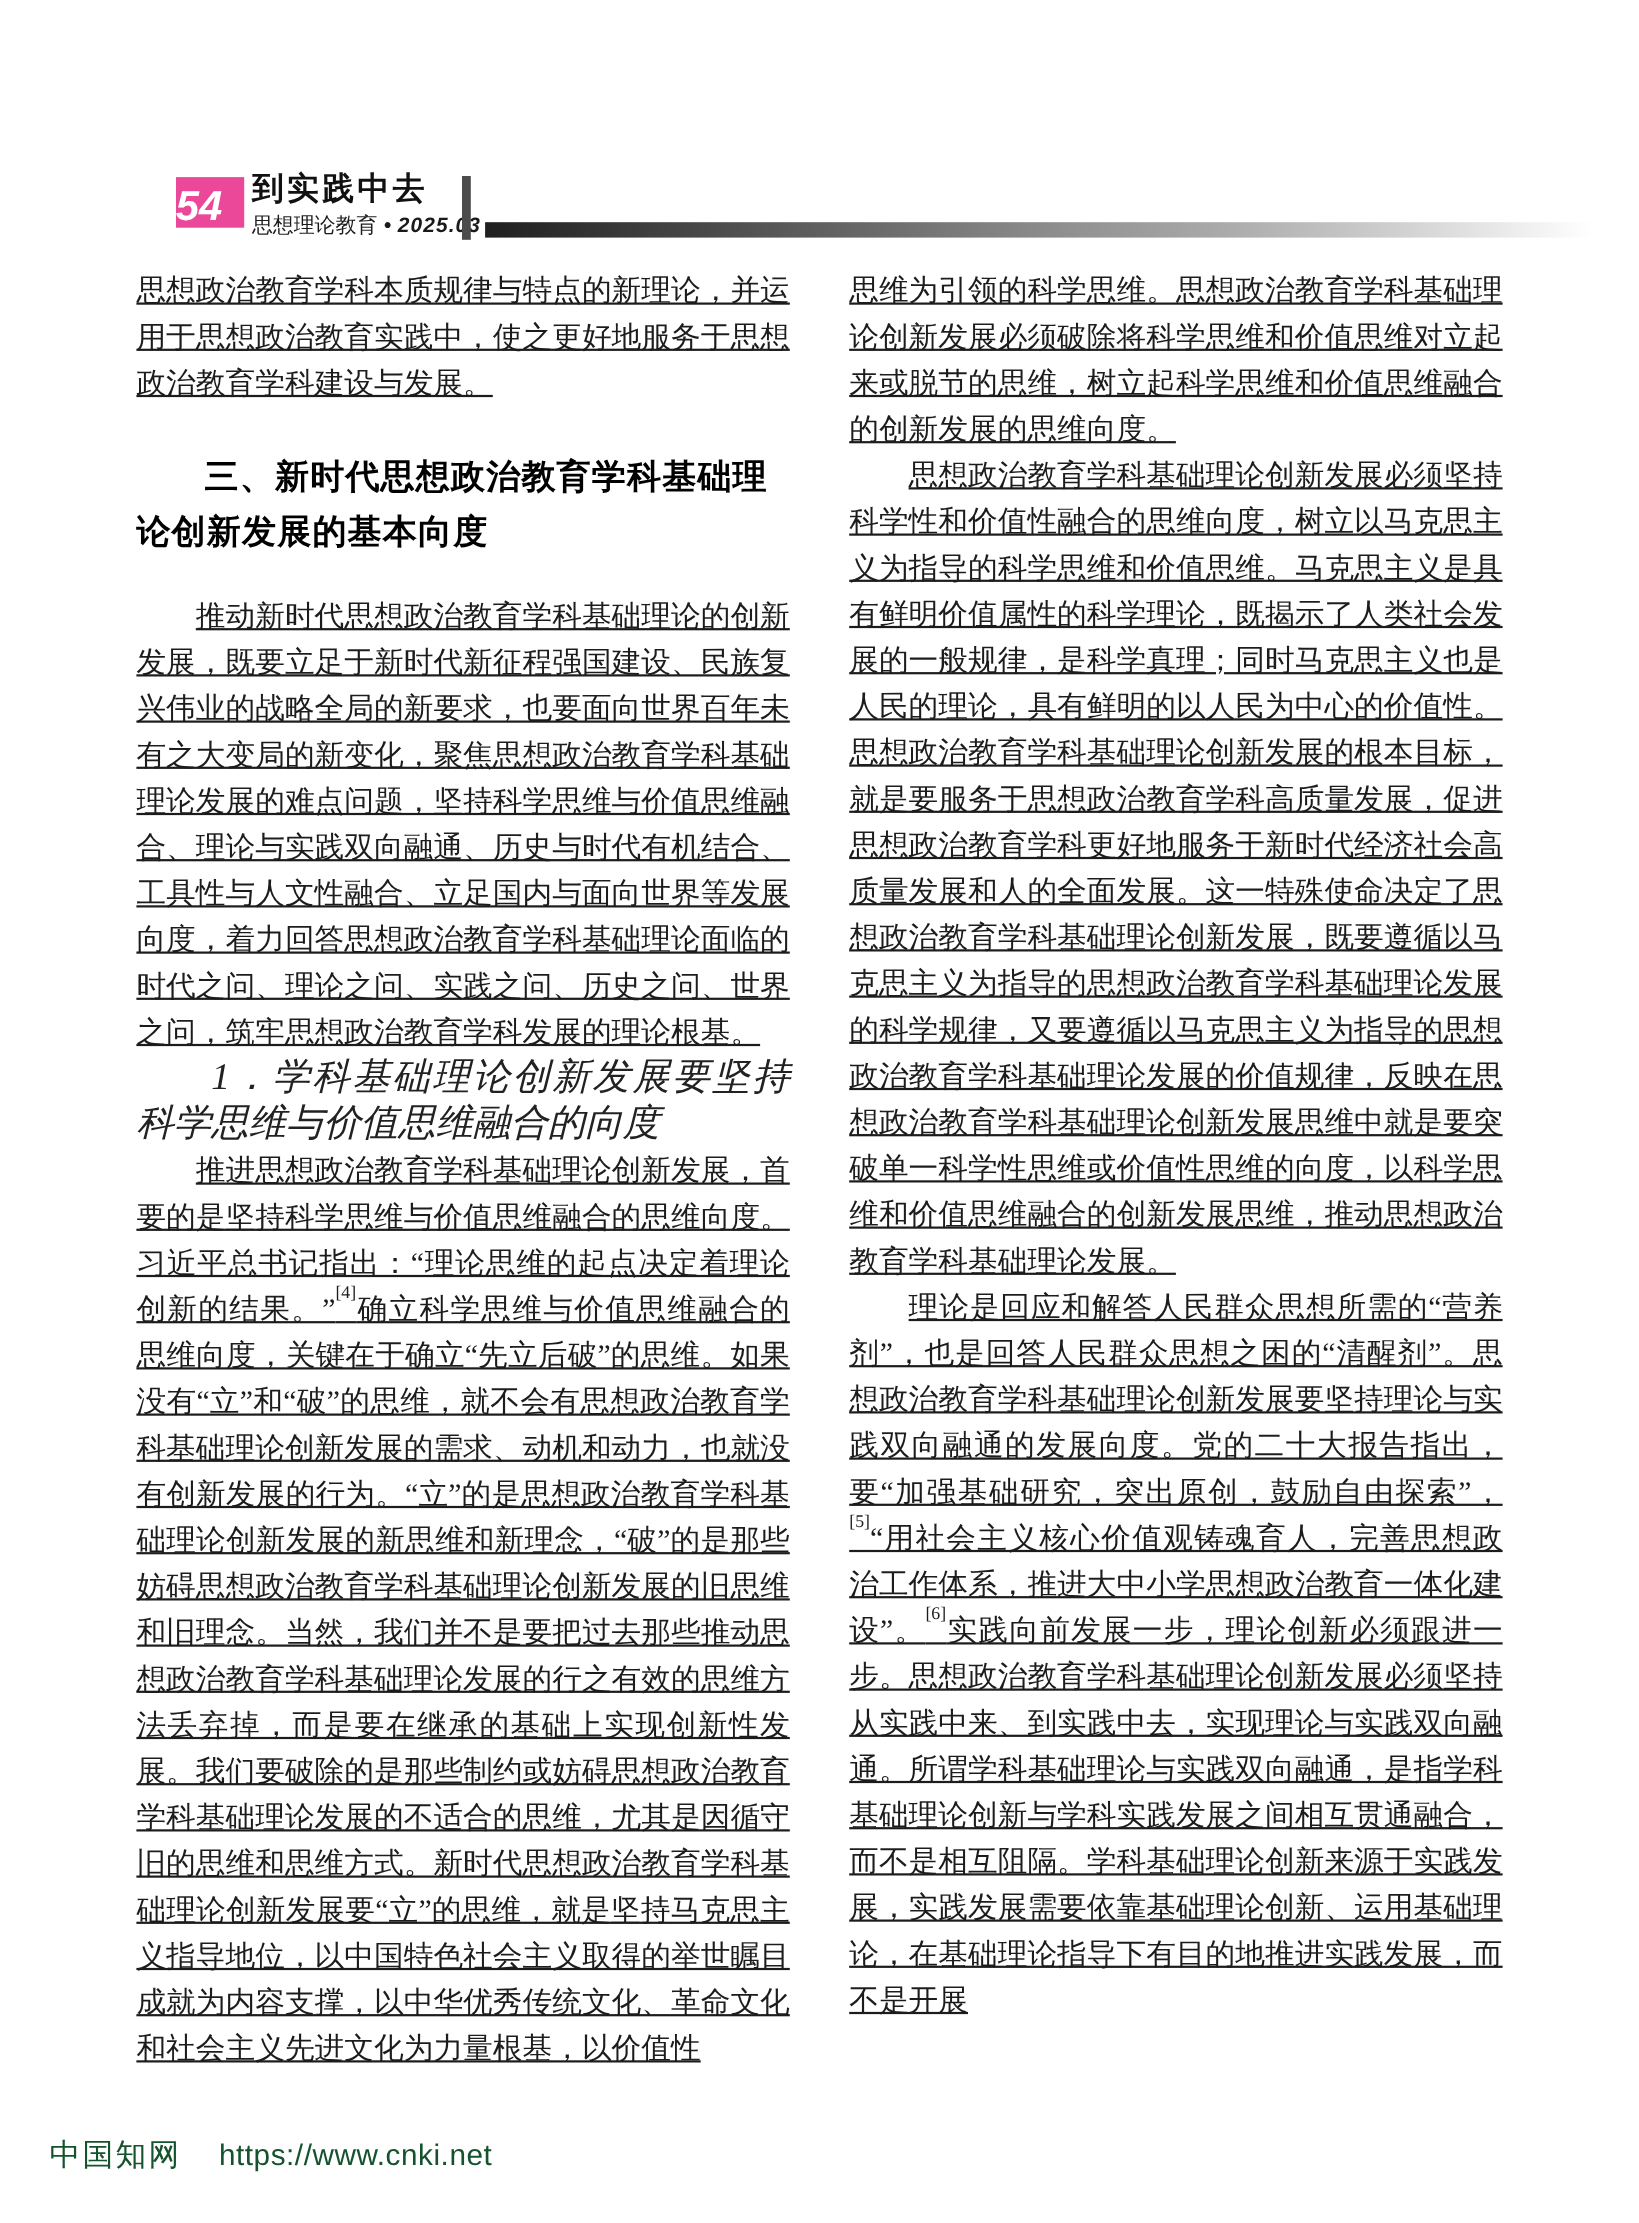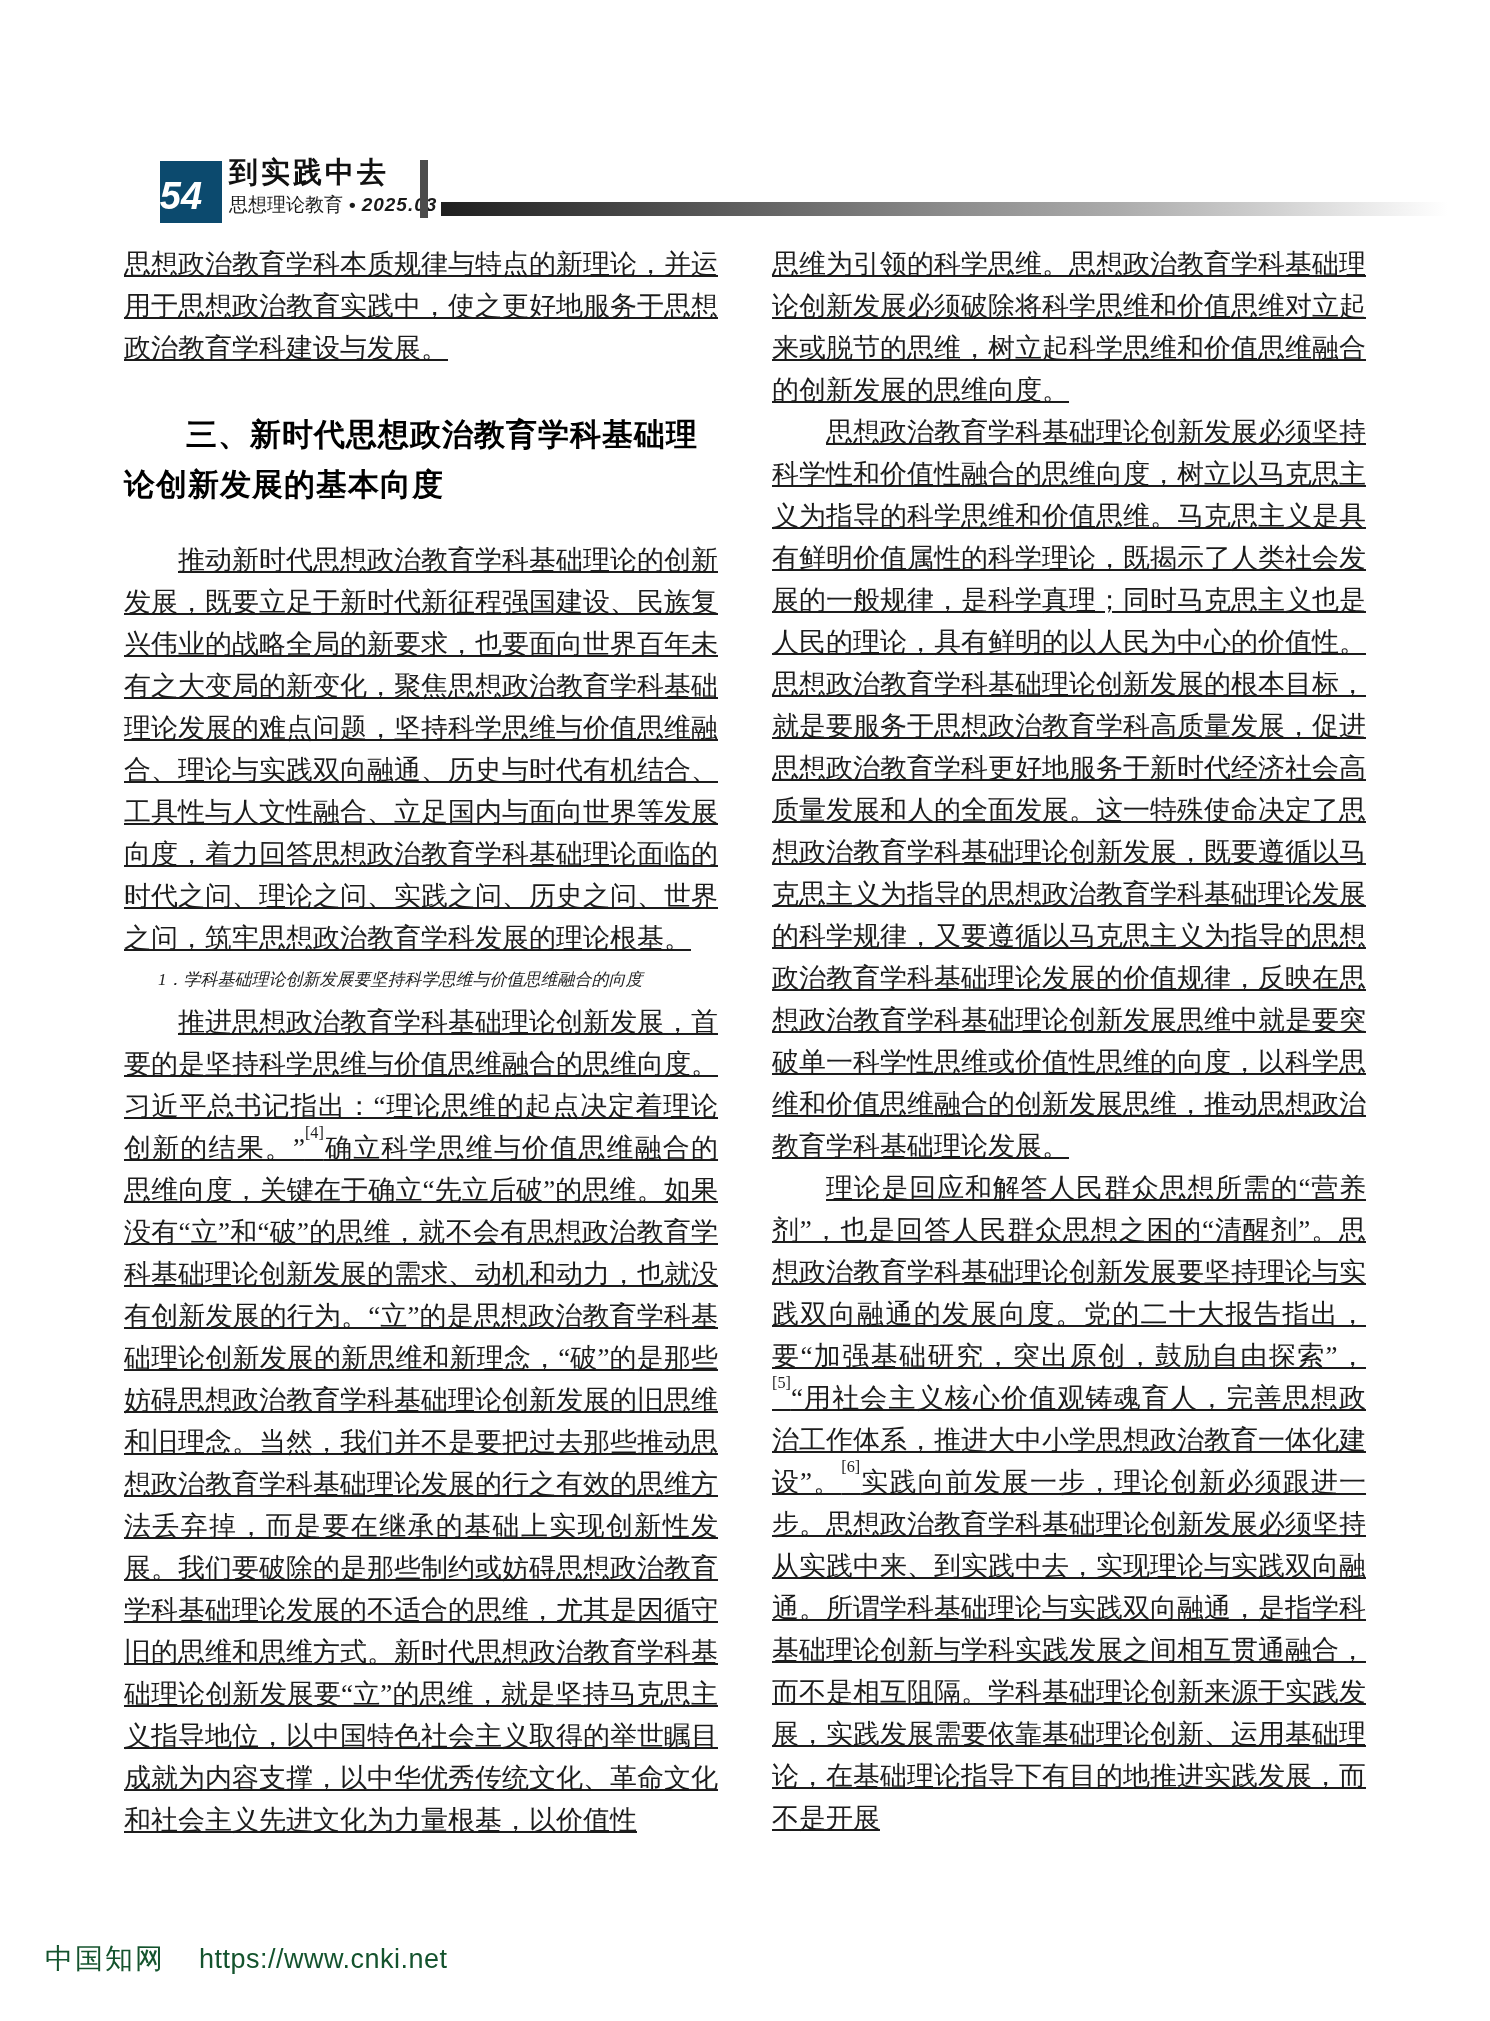--- a/index.html
+++ b/index.html
@@ -4,22 +4,22 @@
 <style>
   * { margin:0; padding:0; box-sizing:border-box; }
   html,body { background:#ffffff; }
   .page {
     position:relative; width:1490px; height:2021px; background:#ffffff;
     font-family:"Liberation Serif","DejaVu Serif",serif; color:#1c1c1c;
     overflow:hidden;
   }
   
   .pagenum-box {
-    position:absolute; left:160px; top:161px; width:62px; height:62px;
-    background:#0c4a6e; color:#ffffff;
+    position:absolute; left:160px; top:161px; width:62px; height:46px;
+    background:#ec4899; color:#ffffff;
     font-family:"Liberation Sans","DejaVu Sans",sans-serif;
     font-style:italic; font-weight:bold; font-size:38px;
     display:flex; align-items:center; justify-content:center;
     padding-top:8px; padding-right:20px;
   }
   .titles { position:absolute; left:229px; top:155px; }
   .journal-title {
     font-family:"Liberation Sans","DejaVu Sans",sans-serif;
     font-weight:bold; font-size:29px; letter-spacing:3px; color:#111;
     line-height:34px; white-space:nowrap;
@@ -45,21 +45,21 @@
   .col-right { left:772px; }
   .column p { margin:0;text-decoration:underline; }
   p.indent { text-indent:2em; }
   h2.section-heading {
     font-family:Liberation Mono, monospace;
     font-size:31px; line-height:50px; font-weight:bold; color:#000;
     letter-spacing:1px; text-indent:2em; text-align:left;
     margin:43px 0 27px 0;
   }
   h3.subheading {
-    font-size:17px; font-weight:normal; font-style:italic;
+    font-size:34px; font-weight:normal; font-style:italic;
     text-indent:2em; line-height:42px; text-align:justify; color:#222;
     margin:0;
   }
   sup.cite {
     font-size:0.6em; line-height:0; position:relative; top:-0.55em;
   }
   
   .footer {
     position:absolute; left:45px; top:1940px;
     font-family:"Liberation Sans","DejaVu Sans",sans-serif;

